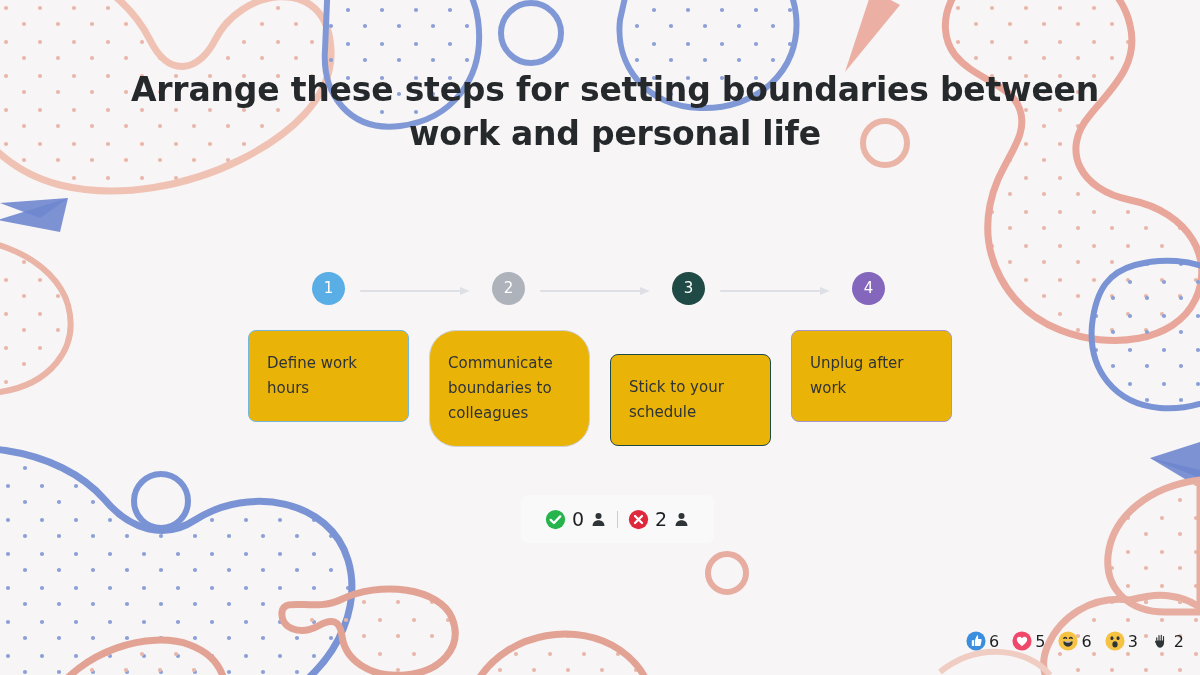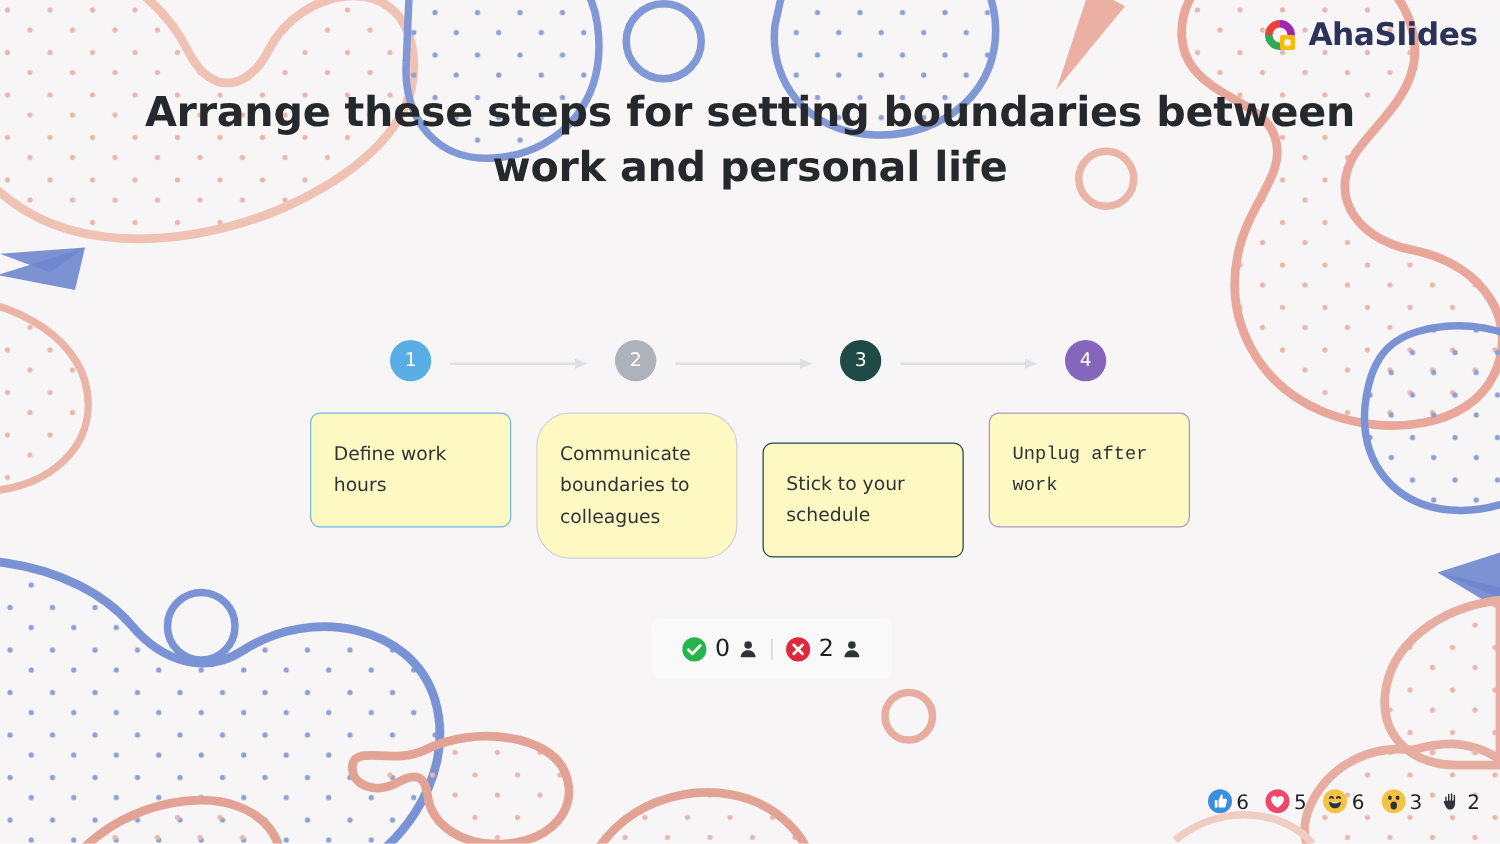--- a/index.html
+++ b/index.html
@@ -39,21 +39,21 @@
     font-weight: 700;
     letter-spacing: -0.4px;
     color: #2b3358;
     font-family: "DejaVu Sans", sans-serif;
   }
 
   
   .title {
     position: absolute;
     top: 68px;
-    left: 84px;
+    left: 99px;
     width: 1032px;
     text-align: center;
     font-size: 33px;
     line-height: 44px;
     font-weight: 700;
     color: #25292b;
     letter-spacing: -0.2px;
     z-index: 5;
     font-family: "DejaVu Sans", sans-serif;
   }
@@ -111,21 +111,21 @@
     top: 330px;
     left: 248px;
     width: 704px;
     z-index: 5;
   }
   .card {
     position: absolute;
     top: 0;
     width: 161px;
     box-sizing: border-box;
-    background: #fef9c3;
+    background: #eab308;
     border: 1.4px solid #cfd2d6;
     border-radius: 8px;
     padding: 20px 31px 20px 18px;
     font-size: 15px;
     line-height: 25px;
     color: #2e3338;
     font-family: "DejaVu Sans", sans-serif;
   }
 
   
@@ -236,31 +236,20 @@
 
     <circle cx="727" cy="573" r="19" fill="none" stroke="#e6ada0" stroke-width="6"></circle>
 
     <path d="M1130,600 C1090,595 1060,618 1048,645 C1036,672 1050,700 1085,706 C1140,716 1200,700 1215,660
              C1228,624 1200,600 1170,596 C1160,594 1145,596 1130,600 Z" fill="url(#dotsSalmon)" stroke="#e6ada0" stroke-width="7" stroke-linejoin="round"></path>
     <path d="M1200,480 C1150,486 1112,516 1108,556 C1105,590 1130,612 1165,612 L1200,612 Z" fill="url(#dotsSalmon)" stroke="#e6ada0" stroke-width="7" stroke-linejoin="round"></path>
 
     <path d="M940,672 C980,640 1030,650 1050,675" fill="none" stroke="#f0cdc3" stroke-width="6"></path>
   </svg>
 
-  <div class="logo-wrap">
-    <svg class="logo-mark" viewBox="0 0 28 28">
-      <path d="M14 2 A12 12 0 0 0 2 14 L8 14 A6 6 0 0 1 14 8 Z" fill="#ea4335"></path>
-      <path d="M2 14 A12 12 0 0 0 14 26 L14 20 A6 6 0 0 1 8 14 Z" fill="#34a853"></path>
-      <path d="M14 2 A12 12 0 0 1 26 14 L20 14 A6 6 0 0 0 14 8 Z" fill="#9c27b0"></path>
-      <path d="M26 14 A12 12 0 0 1 14 26 L14 20 A6 6 0 0 0 20 14 Z" fill="#4285f4"></path>
-      <rect x="14" y="14" width="12" height="12" rx="2" fill="#fbbc05"></rect>
-      <rect x="17.5" y="17.5" width="5" height="5" rx="1" fill="#f7f5f6"></rect>
-    </svg>
-    <span class="logo-text">AhaSlides</span>
-  </div>
 
   <div class="title">Arrange these steps for setting boundaries between work and personal life</div>
 
   <div class="steps-row">
     <div class="step-circle" style="left:64px; background:#5aaee6;">1</div>
     <div class="step-arrow" style="left:112px; width:110px;">
       <div class="bar"></div>
       <div class="head"></div>
     </div>
     <div class="step-circle" style="left:244px; background:#adb2bb;">2</div>
@@ -273,21 +262,21 @@
       <div class="bar"></div>
       <div class="head"></div>
     </div>
     <div class="step-circle" style="left:604px; background:#8466bd;">4</div>
   </div>
 
   <div class="cards-row">
     <div class="card" style="left:0px;   border-color:#74b6e0;">Define work hours</div>
     <div class="card" style="left:181px; border-color:#cfd2d6;border-radius:27px;">Communicate boundaries to colleagues</div>
     <div class="card" style="left:362px; border-color:#1f4a45;margin-top:24px;">Stick to your schedule</div>
-    <div class="card" style="left:543px; border-color:#a696c9;font-family:Liberation Mono, monospace;">Unplug after work</div>
+    <div class="card" style="left:543px; border-color:#a696c9;">Unplug after work</div>
   </div>
 
   <div class="counter-bar">
     <div class="counter-group">
       <svg width="21" height="21" viewBox="0 0 24 24">
         <circle cx="12" cy="12" r="11" fill="#28b44d"></circle>
         <path d="M6.5 12.4 L10.2 16 L17.4 8.4" fill="none" stroke="#ffffff" stroke-width="2.6" stroke-linecap="round" stroke-linejoin="round"></path>
       </svg>
       <span class="counter-num">0</span>
       <svg width="17" height="17" viewBox="0 0 24 24">

